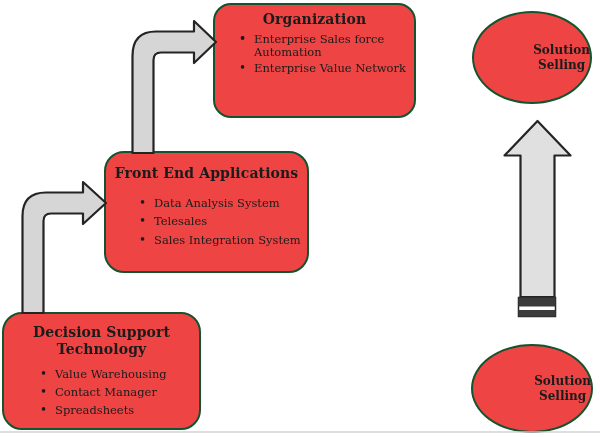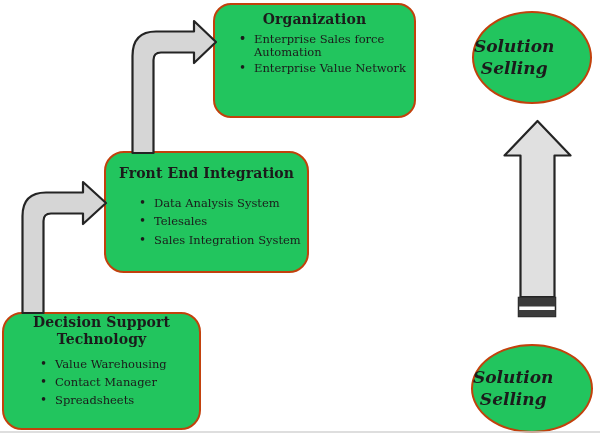--- a/index.html
+++ b/index.html
@@ -14,22 +14,22 @@
     color: #1b1b1b;
   }
   .arrow-layer {
     position: absolute;
     left: 0; top: 0;
     width: 600px; height: 437px;
     pointer-events: none;
   }
   .node {
     position: absolute;
-    background: #22c55e;
-    border: 2px solid #c2410c;
+    background: #ef4444;
+    border: 2px solid #14532d;
   }
   .rounded-box { border-radius: 20px; }
   .box-title {
     font-weight: bold;
     text-align: center;
     font-size: 14px;
     line-height: 1.18;
     letter-spacing: 0.1px;
   }
   .box-title .tline { display: block; }
@@ -46,36 +46,35 @@
   ul.bullets li .dot {
     position: absolute;
     left: 0;
     top: -1px;
     font-size: 12px;
   }
   .ellipse {
     border-radius: 50%;
     display: flex;
     align-items: center;
-    justify-content: flex-start;
+    justify-content: flex-end;
     text-align: center;
     font-weight: bold;
-    font-size: 17px;
+    font-size: 12px;
     line-height: 1.25;
-    font-style: italic;
   }
   .ellipse .eline { display: block; }
 
   
   #box-crm      { left: 213px; top: 3px;   width: 203px; height: 115px; border-radius: 18px; padding-top: 6px; }
   #box-crm ul   { margin: 5px 6px 0 24px; }
   #box-frontend { left: 104px; top: 151px; width: 205px; height: 122px; padding-top: 12px; }
   #box-frontend ul { margin: 15px 6px 0 33px; }
   #box-frontend ul li { margin-bottom: 5px; }
-  #box-decision { left: 2px;   top: 312px; width: 199px; height: 118px; }
+  #box-decision { left: 2px;   top: 312px; width: 199px; height: 118px; padding-top: 10px; }
   #box-decision ul { margin: 11px 6px 0 36px; }
   #box-decision ul li { margin-bottom: 4px; }
 
   #ellipse-solution { left: 472px; top: 11px;  width: 120px; height: 93px; }
   #ellipse-product  { left: 471px; top: 344px; width: 122px; height: 89px; }
 
   .baseline-artifact {
     position: absolute;
     left: 0; top: 431px;
     width: 600px; height: 2px;
@@ -94,21 +93,21 @@
       <span class="tline">Technology</span>
     </div>
     <ul class="bullets">
       <li><span class="dot">•</span><span>Value Warehousing</span></li>
       <li><span class="dot">•</span><span>Contact Manager</span></li>
       <li><span class="dot">•</span><span>Spreadsheets</span></li>
     </ul>
   </div>
 
   <div class="node rounded-box" id="box-frontend">
-    <div class="box-title">Front End Integration</div>
+    <div class="box-title">Front End Applications</div>
     <ul class="bullets">
       <li><span class="dot">•</span><span>Data Analysis System</span></li>
       <li><span class="dot">•</span><span>Telesales</span></li>
       <li><span class="dot">•</span><span>Sales Integration System</span></li>
     </ul>
   </div>
 
   <div class="node rounded-box" id="box-crm">
     <div class="box-title">
       <span class="tline">Organization</span>

